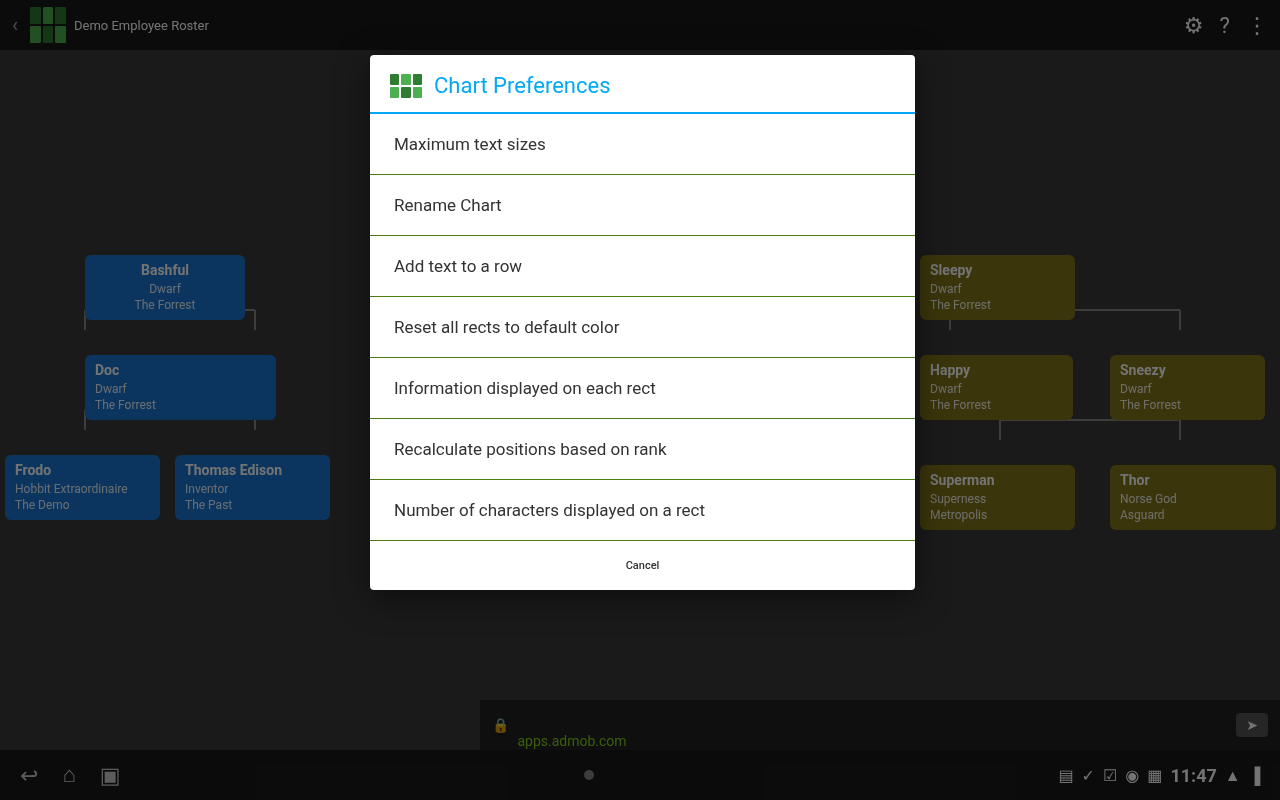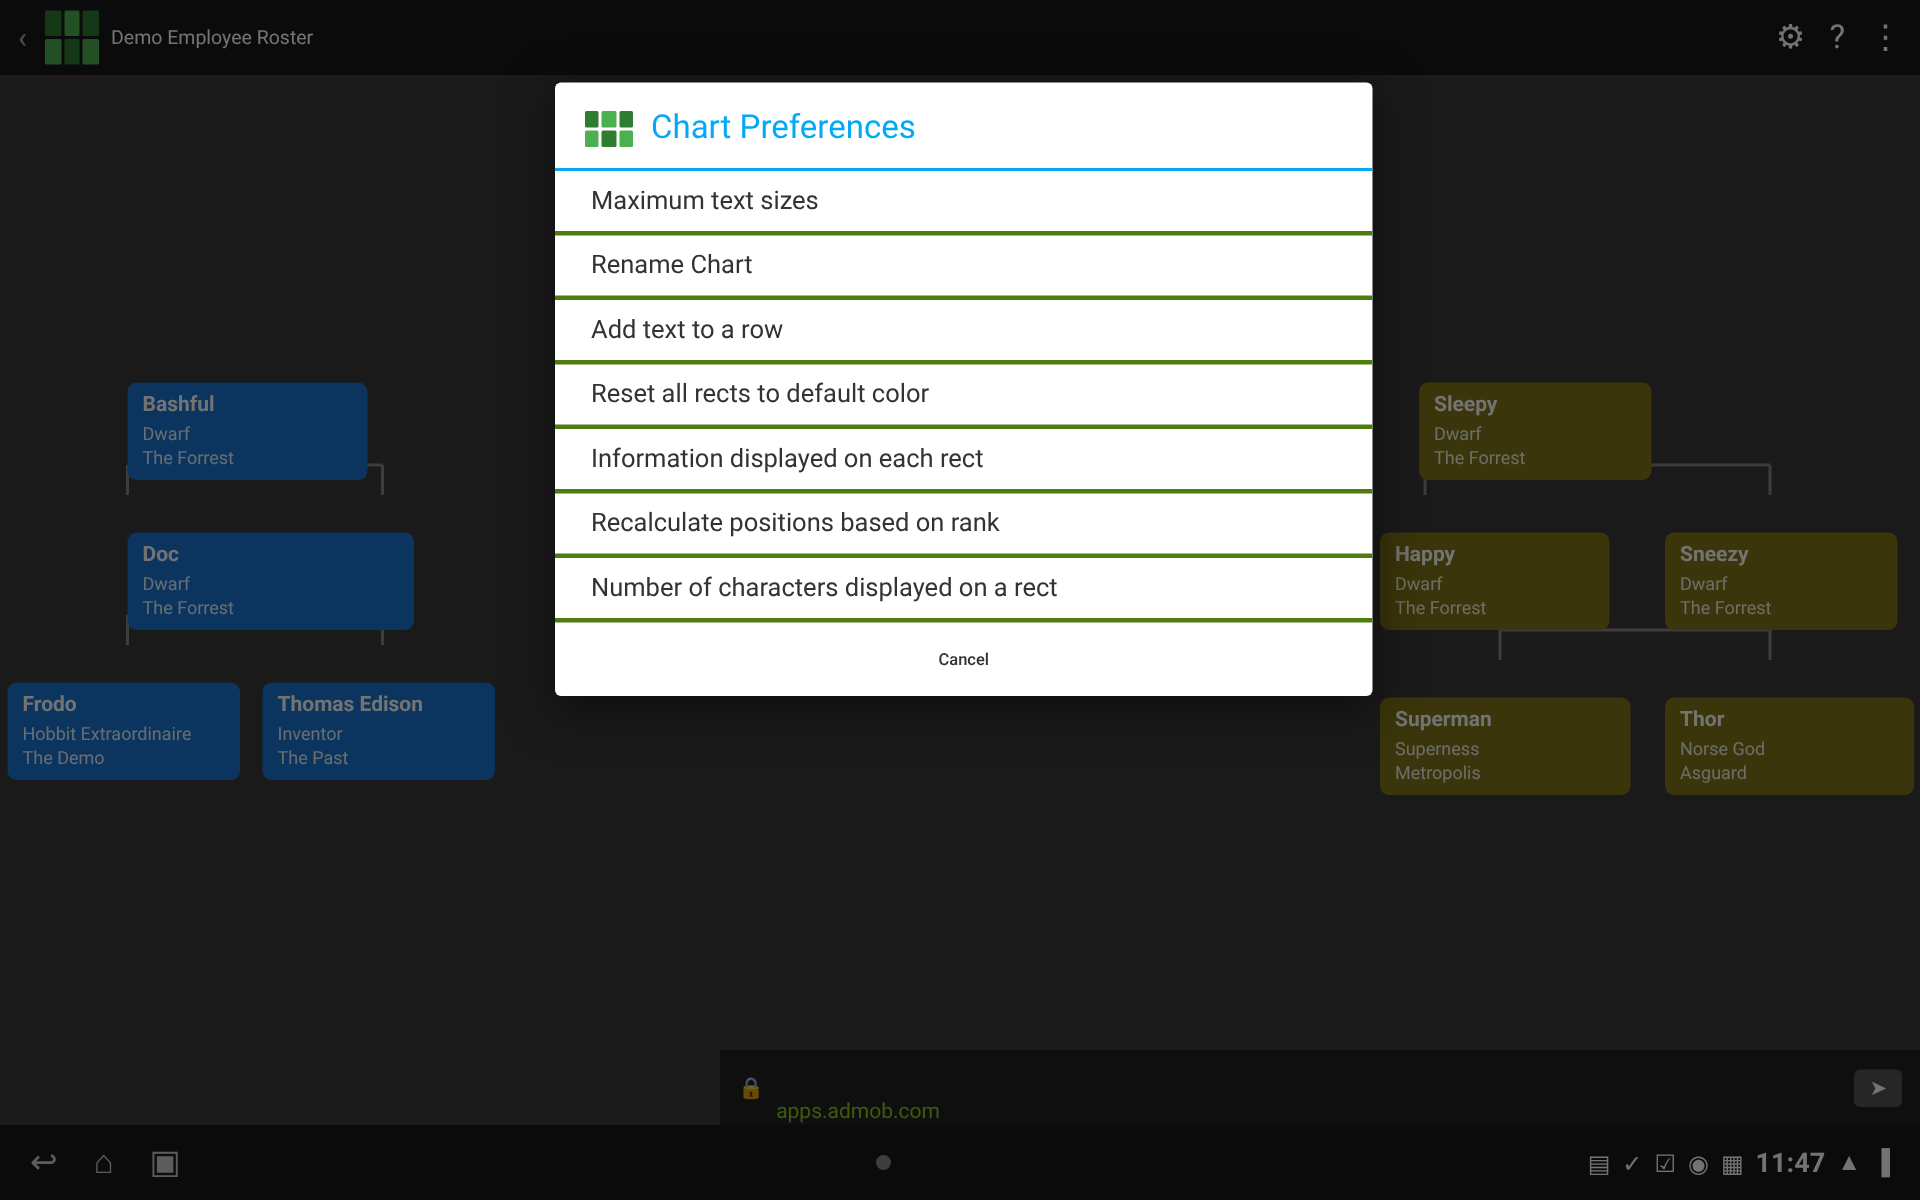--- a/index.html
+++ b/index.html
@@ -197,24 +197,24 @@
     .dialog-logo-cell.dark { background: #2E7D32; }
     .dialog-title {
       color: #03A9F4;
       font-size: 22px;
       font-weight: 400;
     }
     .dialog-list {
       list-style: none;
     }
     .dialog-list-item {
-      padding: 10px 24px;
+      padding: 20px 24px;
       font-size: 17px;
       color: #333;
-      border-bottom: 3px solid #4d7c0f;
+      border-bottom: 1px solid #4d7c0f;
       cursor: pointer;
     }
     .dialog-cancel {
       text-align: center;
       padding: 18px;
       font-size: 11px;
       color: #333;
       cursor: pointer;
       font-weight: 500;
     }
@@ -262,21 +262,21 @@
     <line x1="950" y1="260" x2="1180" y2="260" stroke="#888" stroke-width="2"></line>
     <line x1="950" y1="260" x2="950" y2="280" stroke="#888" stroke-width="2"></line>
     <line x1="1180" y1="260" x2="1180" y2="280" stroke="#888" stroke-width="2"></line>
 
     <line x1="950" y1="340" x2="950" y2="370" stroke="#888" stroke-width="2"></line>
     <line x1="1000" y1="370" x2="1180" y2="370" stroke="#888" stroke-width="2"></line>
     <line x1="1000" y1="370" x2="1000" y2="390" stroke="#888" stroke-width="2"></line>
     <line x1="1180" y1="370" x2="1180" y2="390" stroke="#888" stroke-width="2"></line>
   </svg>
 
-  <div class="node-blue" style="left:85px; top:205px; width:160px;">
+  <div class="node-blue" style="left:85px; top:205px; width:160px;text-align:center;">
     <div class="node-name">Bashful</div>
     <div class="node-sub">Dwarf</div>
     <div class="node-sub">The Forrest</div>
   </div>
 
   <div class="node-blue" style="left:85px; top:305px; width:191px;">
     <div class="node-name">Doc</div>
     <div class="node-sub">Dwarf</div>
     <div class="node-sub">The Forrest</div>
   </div>
@@ -286,39 +286,39 @@
     <div class="node-sub">Hobbit Extraordinaire</div>
     <div class="node-sub">The Demo</div>
   </div>
 
   <div class="node-blue" style="left:175px; top:405px; width:155px;">
     <div class="node-name">Thomas Edison</div>
     <div class="node-sub">Inventor</div>
     <div class="node-sub">The Past</div>
   </div>
 
-  <div class="node-olive" style="left:920px; top:205px; width:155px;margin-left:26px;">
+  <div class="node-olive" style="left:920px; top:205px; width:155px;">
     <div class="node-name">Sleepy</div>
     <div class="node-sub">Dwarf</div>
     <div class="node-sub">The Forrest</div>
   </div>
 
   <div class="node-olive" style="left:920px; top:305px; width:153px;">
     <div class="node-name">Happy</div>
     <div class="node-sub">Dwarf</div>
     <div class="node-sub">The Forrest</div>
   </div>
 
   <div class="node-olive" style="left:1110px; top:305px; width:155px;">
     <div class="node-name">Sneezy</div>
     <div class="node-sub">Dwarf</div>
     <div class="node-sub">The Forrest</div>
   </div>
 
-  <div class="node-olive" style="left:920px; top:415px; width:167px;">
+  <div class="node-olive" style="left:920px; top:415px; width:155px;">
     <div class="node-name">Superman</div>
     <div class="node-sub">Superness</div>
     <div class="node-sub">Metropolis</div>
   </div>
 
   <div class="node-olive" style="left:1110px; top:415px; width:166px;">
     <div class="node-name">Thor</div>
     <div class="node-sub">Norse God</div>
     <div class="node-sub">Asguard</div>
   </div>

